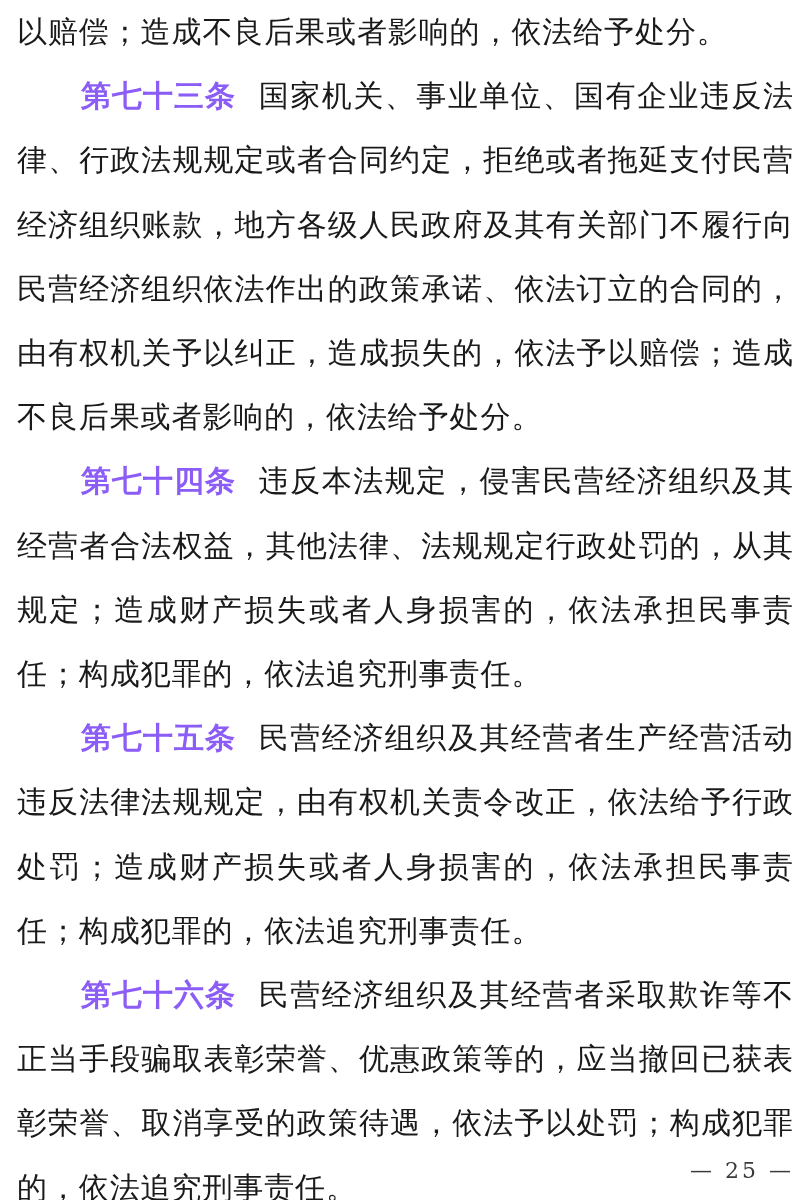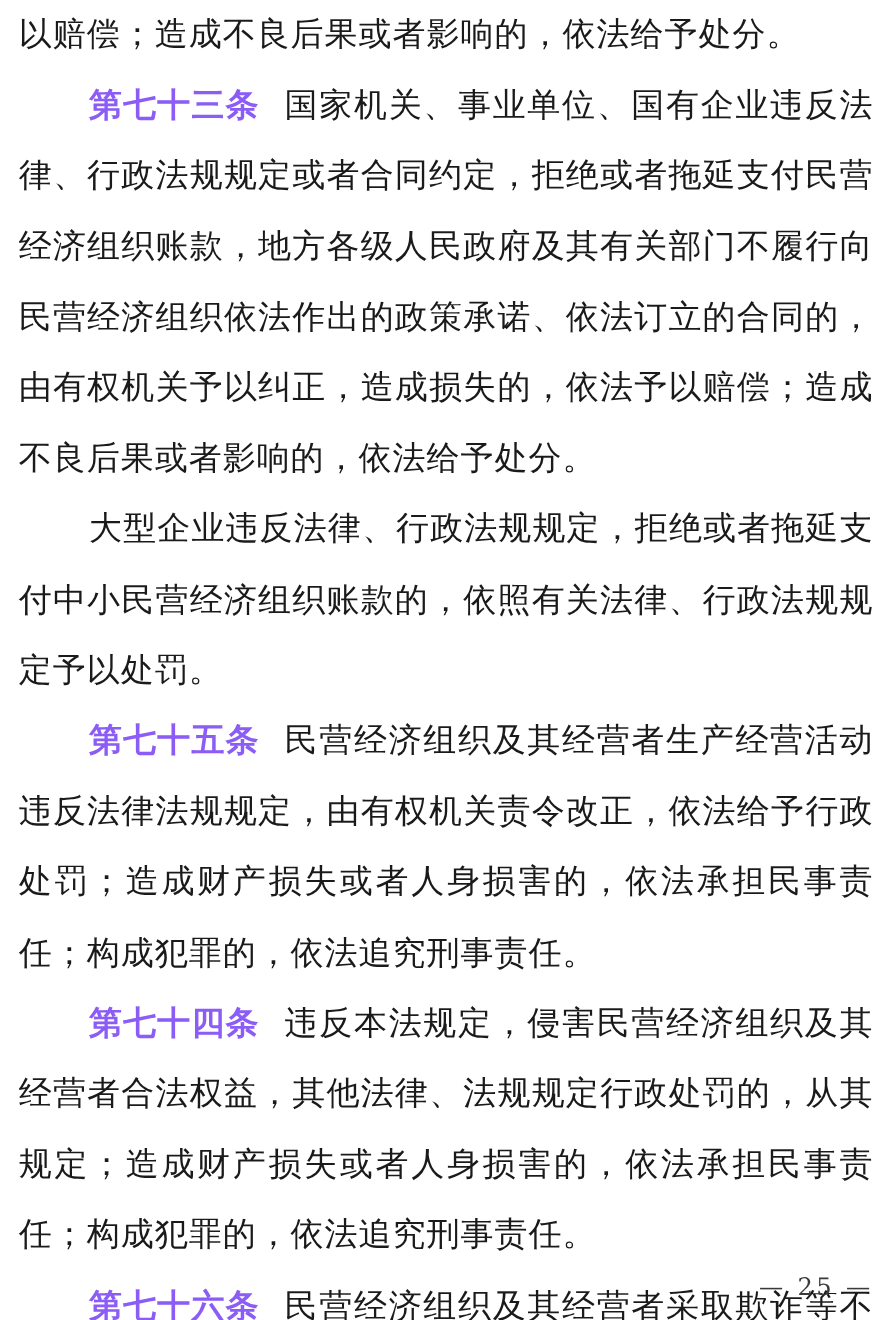--- a/index.html
+++ b/index.html
@@ -70,30 +70,27 @@
   <div class="content">
 
     <p class="para">
       <span>以赔偿；造成不良后果或者影响的，依法给予处分。</span>
     </p>
 
     <p class="para indent">
       <span class="art-label">第七十三条</span><span class="art-gap"></span><span>国家机关、事业单位、国有企业违反法律、行政法规规定或者合同约定，拒绝或者拖延支付民营经济组织账款，地方各级人民政府及其有关部门不履行向民营经济组织依法作出的政策承诺、依法订立的合同的，由有权机关予以纠正，造成损失的，依法予以赔偿；造成不良后果或者影响的，依法给予处分。</span>
     </p>
 
+
     <p class="para indent">
-      <span>大型企业违反法律、行政法规规定，拒绝或者拖延支付中小民营经济组织账款的，依照有关法律、行政法规规定予以处罚。</span>
+      <span class="art-label">第七十四条</span><span class="art-gap"></span><span>违反本法规定，侵害民营经济组织及其经营者合法权益，其他法律、法规规定行政处罚的，从其规定；造成财产损失或者人身损害的，依法承担民事责任；构成犯罪的，依法追究刑事责任。</span>
     </p>
 
     <p class="para indent">
       <span class="art-label">第七十五条</span><span class="art-gap"></span><span>民营经济组织及其经营者生产经营活动违反法律法规规定，由有权机关责令改正，依法给予行政处罚；造成财产损失或者人身损害的，依法承担民事责任；构成犯罪的，依法追究刑事责任。</span>
-    </p>
-
-    <p class="para indent">
-      <span class="art-label">第七十四条</span><span class="art-gap"></span><span>违反本法规定，侵害民营经济组织及其经营者合法权益，其他法律、法规规定行政处罚的，从其规定；造成财产损失或者人身损害的，依法承担民事责任；构成犯罪的，依法追究刑事责任。</span>
     </p>
 
     <p class="para indent">
       <span class="art-label">第七十六条</span><span class="art-gap"></span><span>民营经济组织及其经营者采取欺诈等不正当手段骗取表彰荣誉、优惠政策等的，应当撤回已获表彰荣誉、取消享受的政策待遇，依法予以处罚；构成犯罪的，依法追究刑事责任。</span>
     </p>
 
   </div>
 
   <div class="pagenum">— 25 —</div>
 

